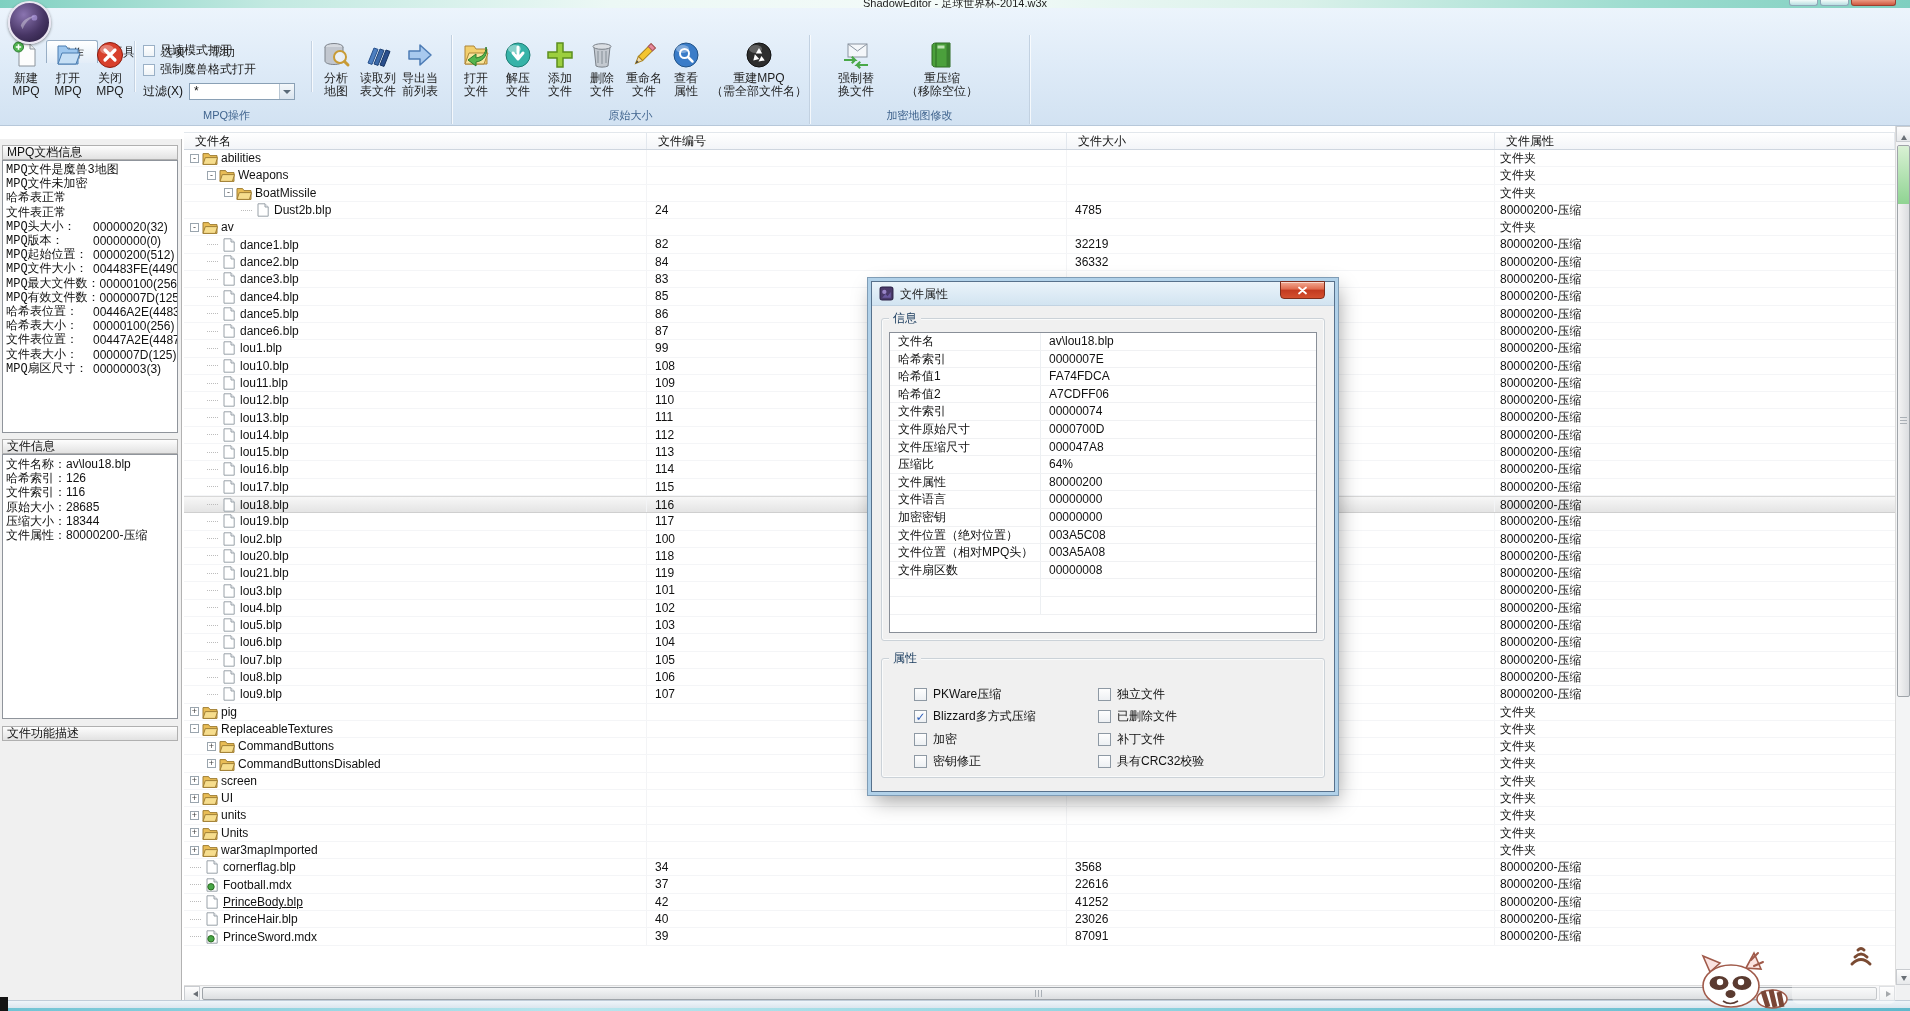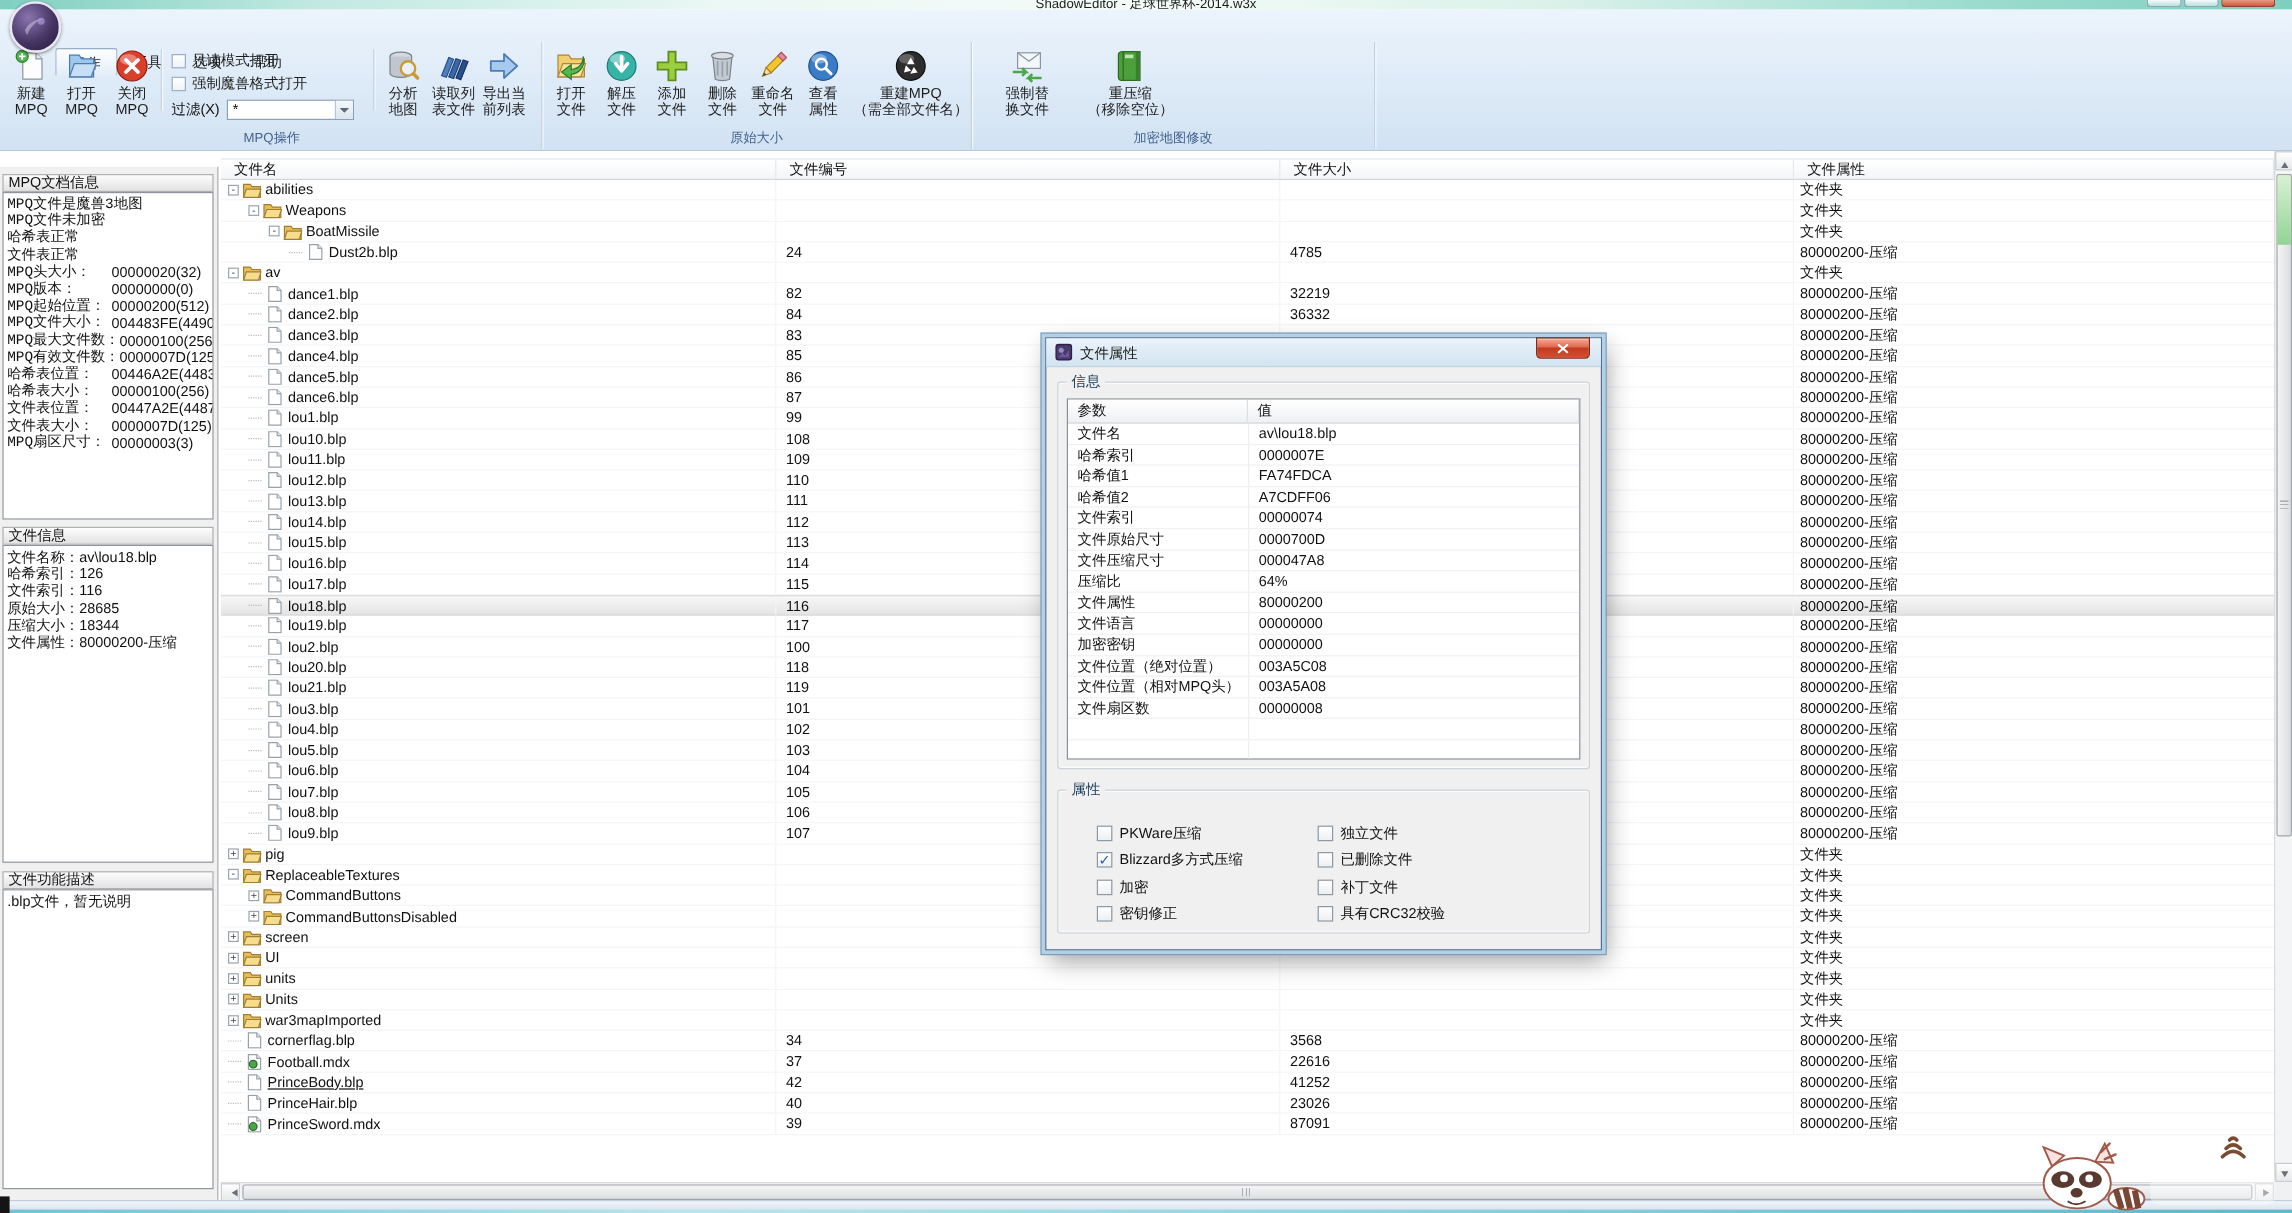--- a/index.html
+++ b/index.html
@@ -17,21 +17,21 @@
   
   .ribbon{position:absolute;top:8px;left:0;right:0;height:118px;border-bottom:1px solid #b7c8da;
     background:linear-gradient(#ecf4fc,#ddeaf7 55%,#d2e2f2);}
   .appbtn{position:absolute;left:8px;top:-7px;width:43px;height:43px;border-radius:50%;z-index:30;
     background:radial-gradient(circle at 35% 30%,#8a74b0,#473564 55%,#231938);border:2px solid #eae6f2;box-shadow:0 1px 3px rgba(0,0,0,.45);}
   .tabs{position:absolute;left:46px;top:4px;height:23px;display:flex;}
   .tab{padding:4px 13px 0;height:23px;color:#1e1e1e;margin-top:28px;}
   .tab.active{background:linear-gradient(#ffffff,#f1f7fc 45%,#e3edf8);border:1px solid #98aec5;border-bottom:none;border-radius:2.5px 2.5px 0 0;}
   .rbody{position:absolute;left:2px;top:27px;bottom:1px;right:2px;display:flex;}
   .rgroup{position:relative;height:100%;border-right:1px solid #c2d1e1;box-shadow:1px 0 0 rgba(255,255,255,.75);padding:2px 3px 16px;display:flex;align-items:flex-start;}
-  .rgroup.g0{width:450px}.rgroup.g1{width:358px}.rgroup.g2{width:336px}
+  .rgroup.g0{width:450px}.rgroup.g1{width:358px}.rgroup.g2{width:220px}
   .rgroup-label{position:absolute;left:0;right:0;bottom:1px;height:14px;text-align:center;color:#40648e;font-size:11px;line-height:13px;}
   .rbtn{width:42px;display:flex;flex-direction:column;align-items:center;padding-top:3px;flex:none;}
   .rbtn.wide{width:auto;min-width:86px;padding:3px 4px 0;}
   .ric{width:30px;height:30px;display:block;flex:none;}
   .ric svg{width:30px;height:30px;display:block;}
   .rlbl{margin-top:2px;text-align:center;line-height:12.5px;color:#1e1e1e;white-space:nowrap;}
   .vsep{width:1px;background:#c4d2e2;box-shadow:1px 0 0 rgba(255,255,255,.75);margin:4px 3px 16px;align-self:stretch;flex:none;}
   .rchecks{display:flex;flex-direction:column;margin:4px 5px 0;width:160px;flex:none;}
   .cb{display:flex;align-items:center;gap:5px;height:19px;color:#1e1e1e;white-space:nowrap;}
   .cbbox{flex:none;width:12px;height:12px;background:linear-gradient(#ffffff,#eef3f7);border:1px solid #9ab0c6;font-size:11px;line-height:11px;text-align:center;color:#2b5cb8;}
@@ -457,25 +457,20 @@
         <div class="iline">
           <span class="lbl">压缩大小：</span>
           <span class="val">18344</span>
         </div>
         <div class="iline">
           <span class="lbl">文件属性：</span>
           <span class="val">80000200-压缩</span>
         </div>
       </div>
     <div class="phead" style="top:587px">文件功能描述</div>
-    <div class="pbox" style="top:602px;height:250px">
-      <div class="iline">
-          <span>.blp文件，暂无说明</span>
-        </div>
-    </div>
   </div>
 
   <div class="table">
     <div class="thead" id="thead">
         <span class="th">文件名</span>
         <span class="th">文件编号</span>
         <span class="th">文件大小</span>
         <span class="th">文件属性</span>
       </div>
     <div class="tbody" id="tbody">
@@ -1216,24 +1211,20 @@
     <span class="dlg-text">文件属性</span>
     <span class="dlg-close">
       <svg viewBox="0 0 11 9" width="11" height="9">
           <path d="M2 1.5l7 6M9 1.5l-7 6" stroke="#fff" stroke-width="1.8" stroke-linecap="round"></path>
         </svg>
     </span>
   </div>
   <div class="grp info">
     <span class="grp-label">信息</span>
     <div class="lv">
-      <div class="lv-head">
-        <span>参数</span>
-        <span>值</span>
-      </div>
       <div id="dlgRows">
           <div class="lrow">
             <span class="p">文件名</span>
             <span class="v">av\lou18.blp</span>
           </div>
           <div class="lrow">
             <span class="p">哈希索引</span>
             <span class="v">0000007E</span>
           </div>
           <div class="lrow">

